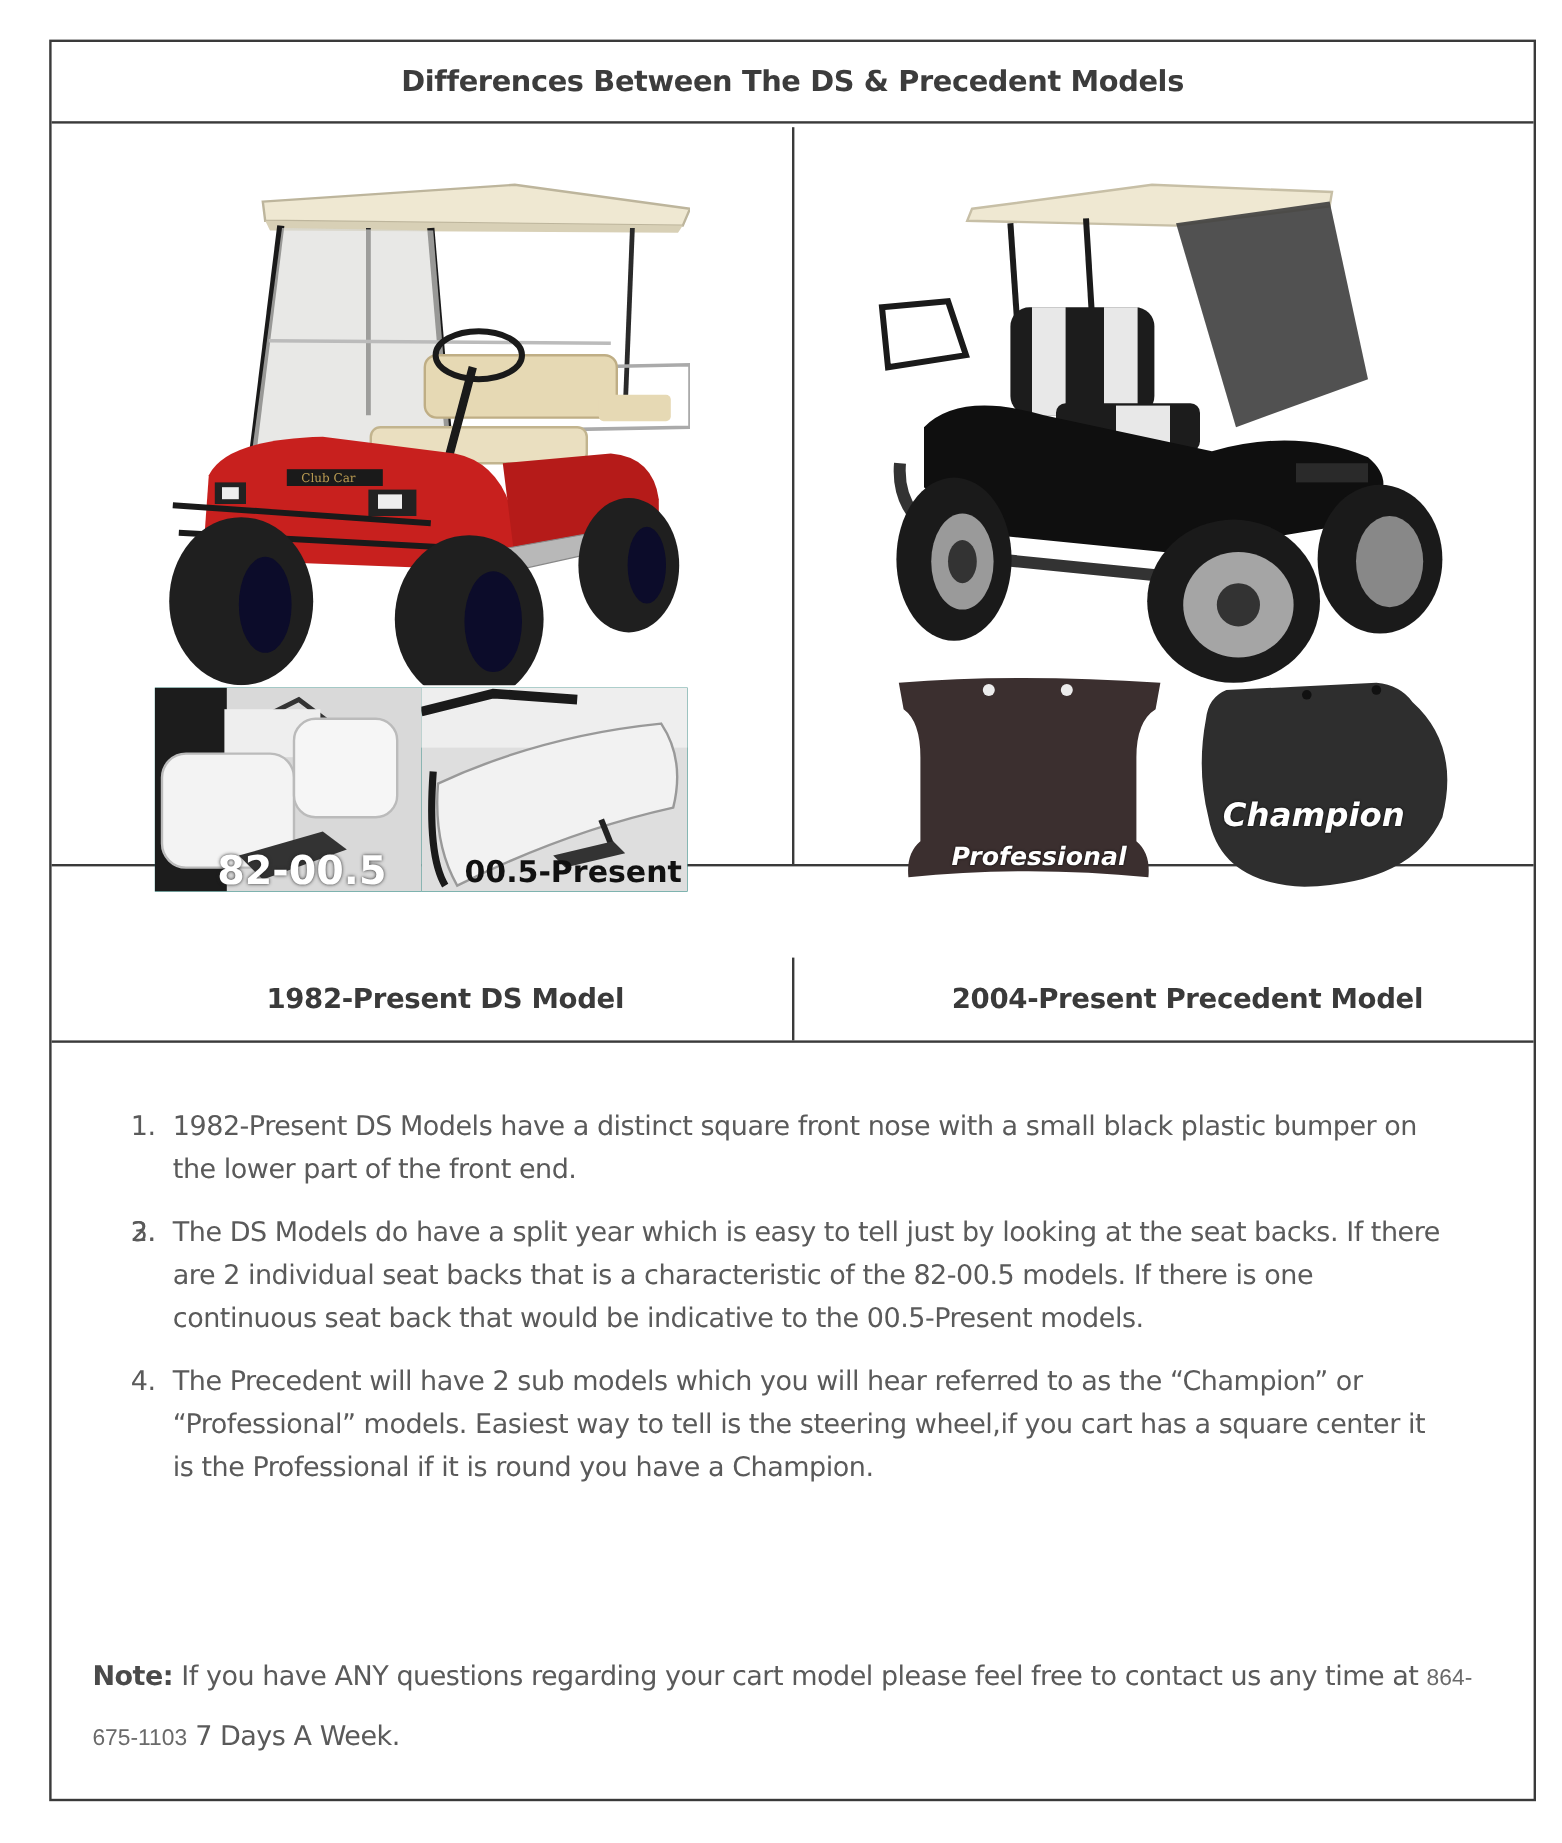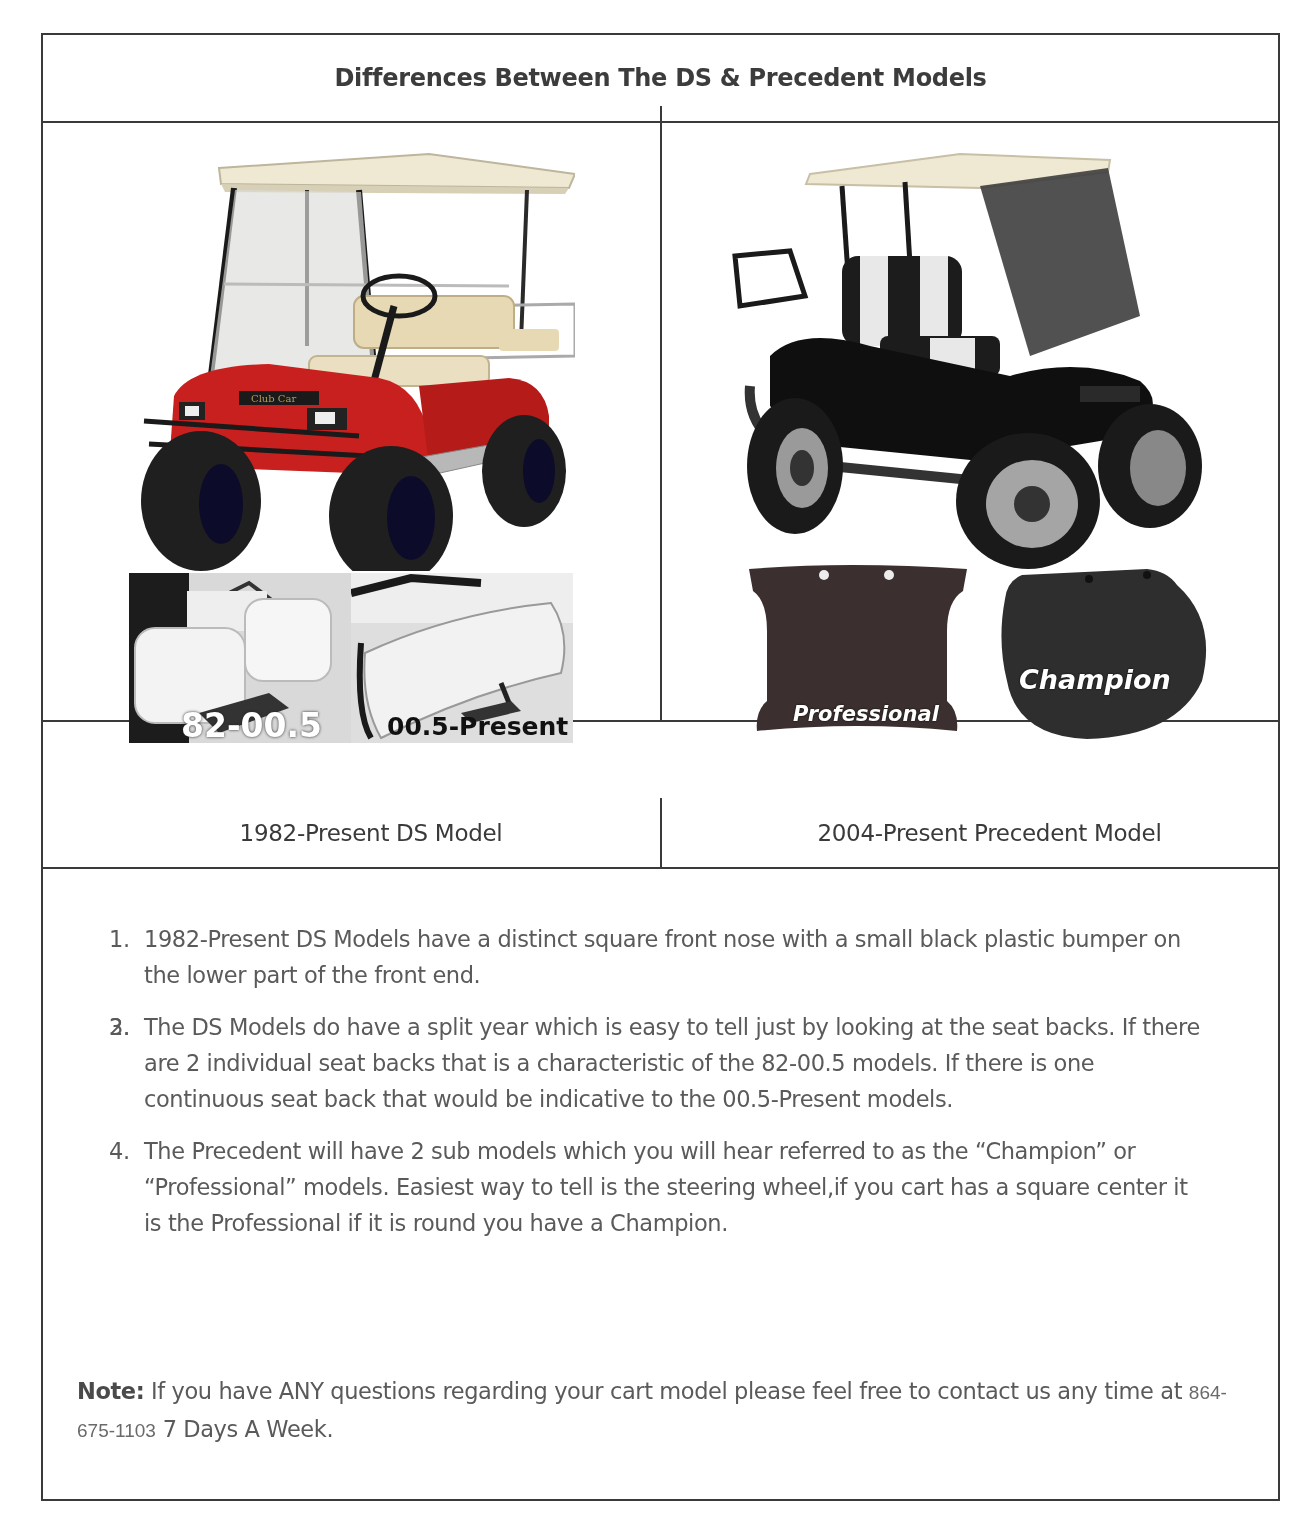--- a/index.html
+++ b/index.html
@@ -4,30 +4,30 @@
 <style>
   * { box-sizing: border-box; margin: 0; padding: 0; }
   html, body { width: 1302px; height: 1536px; background: #ffffff; }
   body { font-family: "DejaVu Sans", "Liberation Sans", sans-serif; color: #555555; position: relative; }
 
   .table {
     position: absolute; left: 41px; top: 33px; width: 1239px; height: 1468px;
     border: 2px solid #3a3a3a;
   }
   .row { position: absolute; left: 0; right: 0; }
-  .row.title { top: 0; height: 88px; border-bottom: 2px solid #3a3a3a; display: flex; align-items: center; justify-content: center; }
+  .row.title { top: 0; height: 68px; border-bottom: 2px solid #3a3a3a; display: flex; align-items: center; justify-content: center; }
   .row.title h1 { font-size: 24px; font-weight: bold; color: #3c3c3c; letter-spacing: -0.3px; }
 
   .row.images { top: 71px; height: 616px; border-bottom: 2px solid #3a3a3a; }
   .row.labels { top: 763px; height: 71px; border-bottom: 2px solid #3a3a3a; }
   .cell { position: absolute; top: 0; bottom: 0; }
   .cell.left { left: 0; width: 619px; border-right: 2px solid #3a3a3a; }
   .cell.right { left: 619px; right: 0; }
   .labels .cell { display: flex; align-items: center; justify-content: center; }
-  .labels .cell span { font-size: 23px; font-weight: normal; color: #3a3a3a; letter-spacing: -0.3px; margin-left: 39px; }
+  .labels .cell span { font-size: 23px; font-weight: bold; color: #3a3a3a; letter-spacing: -0.3px; margin-left: 39px; }
 
   
   .ds-cart { position: absolute; left: 86px; top: 40px; width: 446px; height: 425px; }
   .seat-photos { position: absolute; left: 86px; top: 467px; width: 444px; height: 170px; display: flex; }
   .seat-photo { position: relative; width: 50%; height: 100%; overflow: hidden; background: #0f766e; }
   .seat-photo .cap {
     position: absolute; bottom: 0; font-family: "DejaVu Sans", sans-serif; font-weight: bold;
   }
   .seat-photo.a .cap { left: 52px; font-size: 33px; color: #ffffff; text-shadow: 0 0 3px #222; bottom: -2px; }
   .seat-photo.b .cap { left: 36px; font-size: 25px; color: #111111; bottom: 2px; }
@@ -37,21 +37,21 @@
   .wheels { position: absolute; left: 85px; top: 455px; width: 480px; height: 180px; }
   .wheel-caption { position: absolute; font-weight: bold; color: #ffffff; text-shadow: 0 0 2px #000; }
   .wheel-caption.pro { left: 46px; top: 141px; font-size: 21px; font-style: italic; }
   .wheel-caption.champ { left: 272px; top: 103px; font-size: 27px; font-style: italic; }
 
   
   .row.body { top: 834px; bottom: 0; }
   ol.points { position: absolute; left: 66px; top: 52px; width: 1100px; list-style: none; }
   ol.points li { position: relative; padding-left: 35px; font-size: 22.5px; line-height: 36px; color: #5a5a5a; margin-bottom: 16px; letter-spacing: -0.4px; }
   ol.points li .num { position: absolute; left: 0; top: 0; }
-  .note { position: absolute; left: 34px; top: 504px; width: 1170px; font-size: 22.5px; line-height: 36px; color: #5a5a5a; letter-spacing: -0.4px; }
+  .note { position: absolute; left: 34px; top: 504px; width: 1170px; font-size: 22.5px; line-height: 48px; color: #5a5a5a; letter-spacing: -0.4px; }
   .note b { color: #4a4a4a; }
   .note .phone { font-family: "Liberation Sans", sans-serif; font-size: 19px; color: #6a6a6a; letter-spacing: 0; }
 </style>
 </head>
 <body>
 
 <div class="table">
 
   <div class="row title">
     <h1>Differences Between The DS &amp; Precedent Models</h1>

